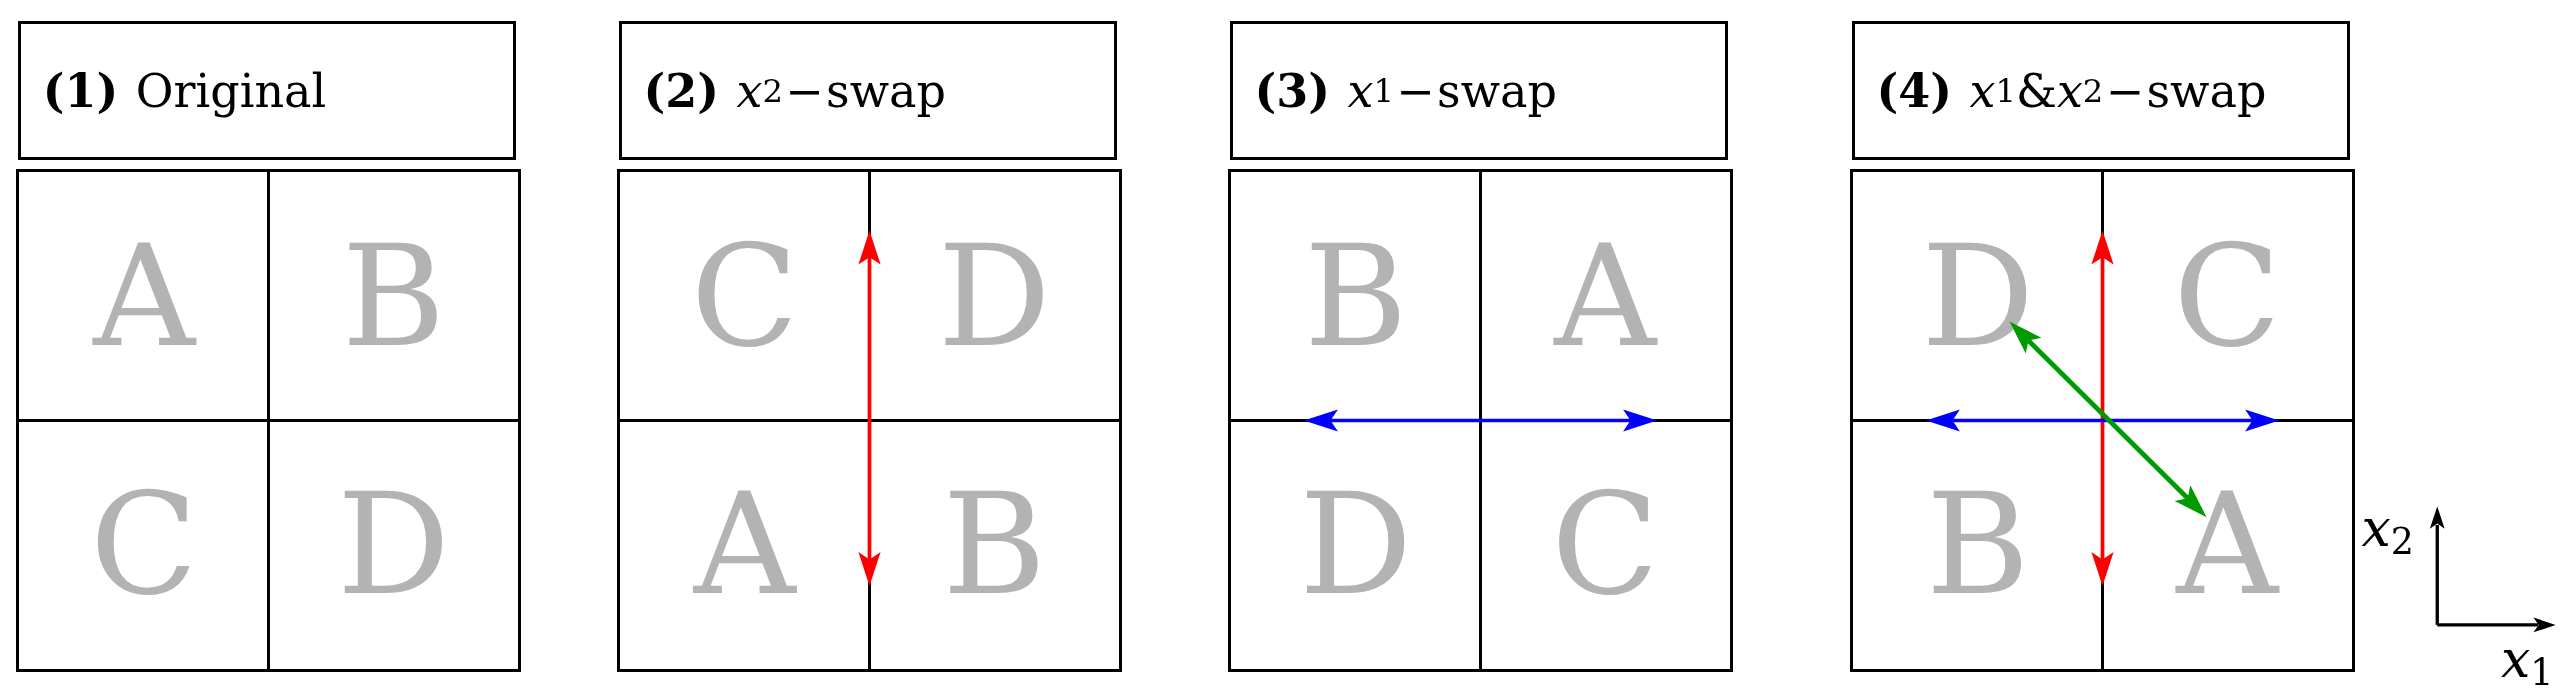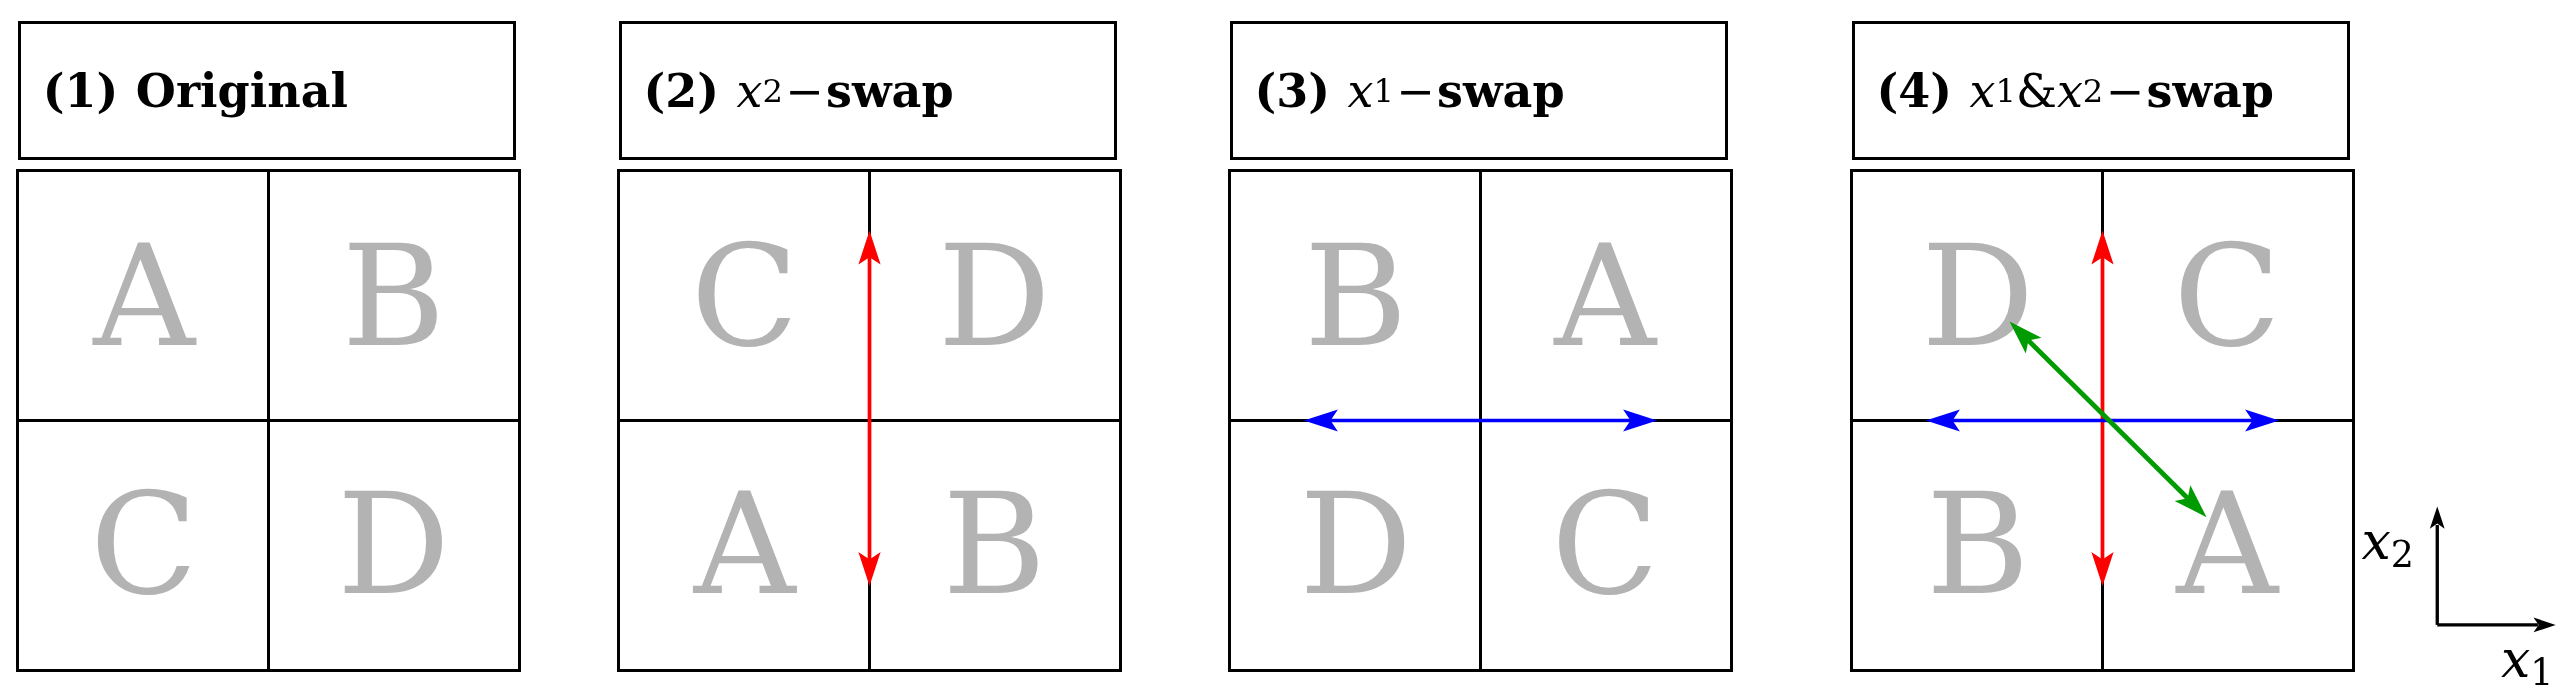--- a/index.html
+++ b/index.html
@@ -13,21 +13,21 @@
   .panel.p3{left:1228px;}
   .panel.p4{left:1850px;}
 
   .title-box{
     position:absolute;left:1.5px;top:0;width:498px;height:139px;
     border:3px solid #000;box-sizing:border-box;
     display:flex;align-items:center;padding-left:22px;
     font-size:46px;color:#000;white-space:nowrap;
   }
   .tnum{font-weight:bold;margin-right:0.38em;}
-  .tword{font-weight:bold;}
+  .tword{font-weight:normal;}
   .tvar{font-style:italic;font-weight:normal;}
   .tsub{font-size:0.70em;font-style:normal;vertical-align:-0.22em;}
   .tdash{font-weight:normal;margin:0 0.05em;}
   .tamp{font-weight:normal;}
 
   .grid-box{
     position:absolute;left:0;top:148px;width:505px;height:503px;
     border:3px solid #000;box-sizing:border-box;background:#fff;
   }
   .vline{position:absolute;top:0;bottom:0;left:calc(50% - 1.5px);width:3px;background:#000;}
@@ -35,21 +35,21 @@
   .cell{position:absolute;width:50%;height:50%;display:flex;align-items:center;justify-content:center;}
   .cell.tl{left:0;top:0;}  .cell.tr{left:50%;top:0;}
   .cell.bl{left:0;top:50%;} .cell.br{left:50%;top:50%;}
   .letter{font-size:141px;line-height:1;color:#b3b3b3;}
 
   svg.arrows{position:absolute;left:0;top:0;width:499px;height:497px;pointer-events:none;}
 
   #axis{position:absolute;left:2357px;top:445px;width:219px;height:248px;}
   #axis svg{position:absolute;left:0;top:0;}
   .axis-label{position:absolute;font-size:52px;font-style:italic;color:#000;white-space:nowrap;}
-  #axis-x2-label{left:4.4px;top:66px;}
+  #axis-x2-label{left:4.4px;top:53px;}
   #axis-x1-label{left:144px;top:184px;}
 </style>
 </head>
 <body>
 
 <div id="stage">
 
   <div class="panel p1">
     <div class="title-box">
       <span class="tnum">(1)</span>

